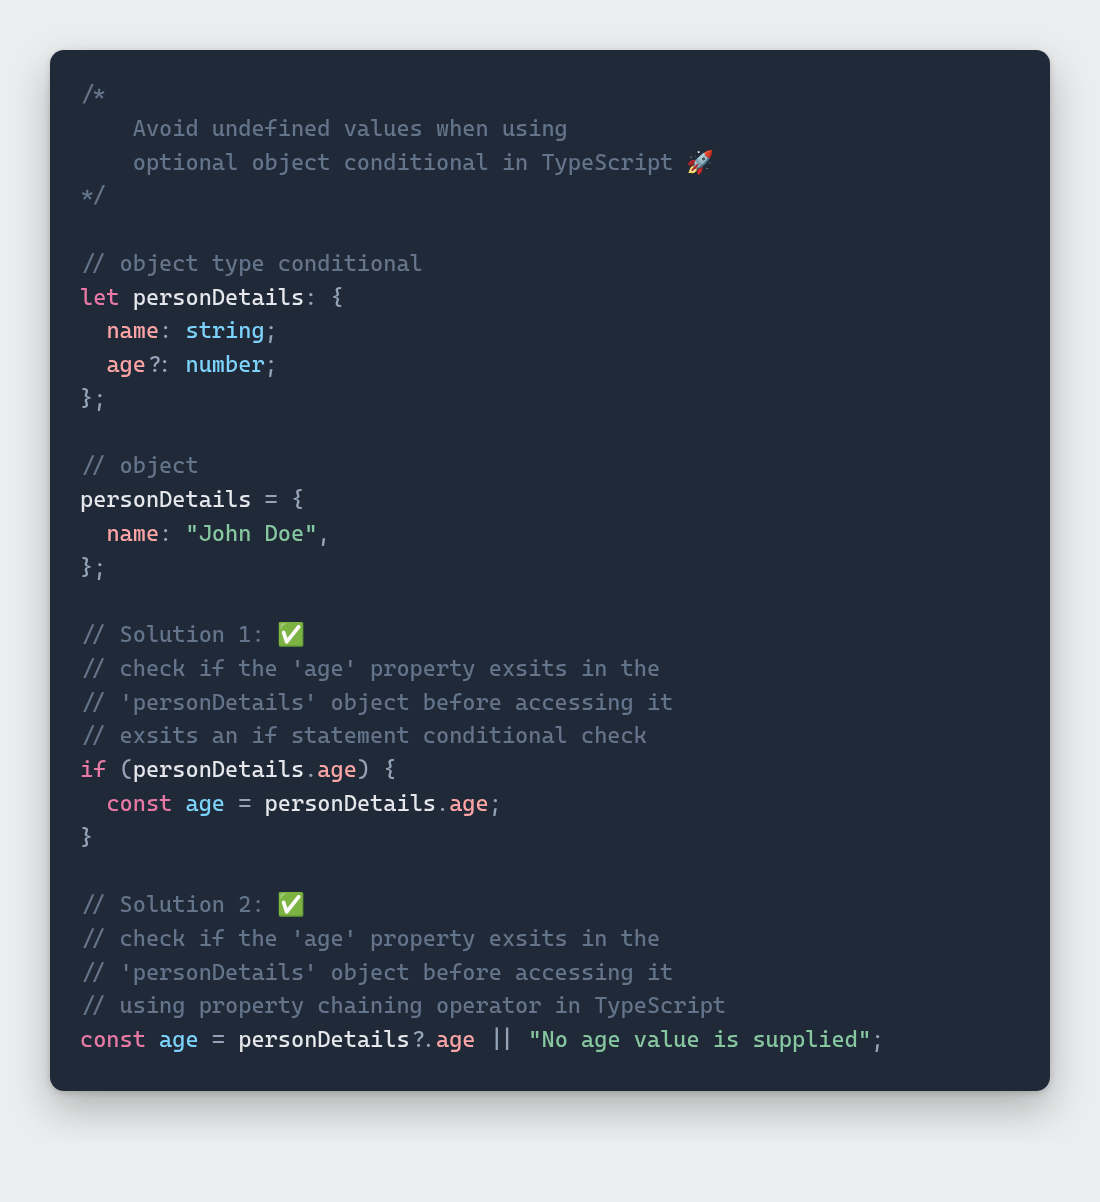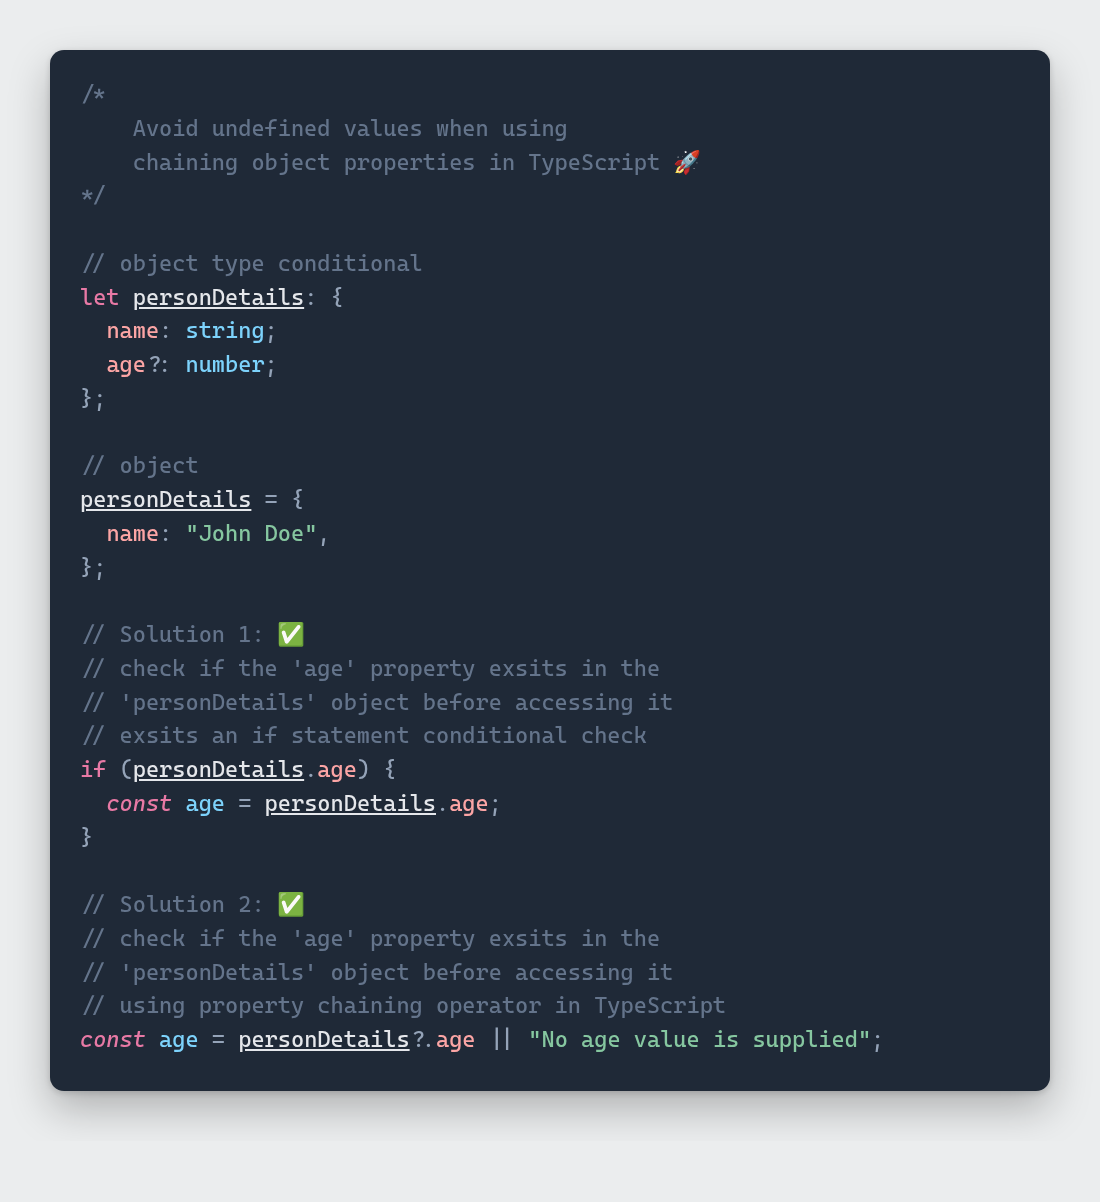--- a/index.html
+++ b/index.html
@@ -17,36 +17,36 @@
   }
   pre {
     font-family: inherit;
     font-size: 22.5px;
     line-height: 1.5;
     white-space: pre;
     color: #e5e7eb;
   }
   .comment { color: #64748b; }
   .keyword { color: #e879a5; margin-top: 40px; }
-  .ident   { color: #e5e7eb; text-decoration: underline; }
+  .ident   { color: #e5e7eb; }
   .punct   { color: #94a3b8; }
   .prop    { color: #fca5a5; }
   .type    { color: #7dd3fc; }
   .string  { color: #86c7a0; }
-  .const   { color: #e879a5; font-style: italic; }
+  .const   { color: #e879a5; }
   .var     { color: #7dd3fc; }
   .op      { color: #94a3b8; }
 </style>
 </head>
 <body>
 
 <div class="window">
 <pre><span class="comment">/*</span>
 <span class="comment">    Avoid undefined values when using</span>
-<span class="comment">    chaining object properties in TypeScript 🚀</span>
+<span class="comment">    optional object conditional in TypeScript 🚀</span>
 <span class="comment">*/</span>
 
 <span class="comment">// object type conditional</span>
 <span class="keyword">let</span> <span class="ident">personDetails</span><span class="punct">:</span> <span class="punct">{</span>
   <span class="prop">name</span><span class="punct">:</span> <span class="type">string</span><span class="punct">;</span>
   <span class="prop">age</span><span class="punct">?</span><span class="punct">:</span> <span class="type">number</span><span class="punct">;</span>
 <span class="punct">}</span><span class="punct">;</span>
 
 <span class="comment">// object</span>
 <span class="ident">personDetails</span> <span class="op">=</span> <span class="punct">{</span>

